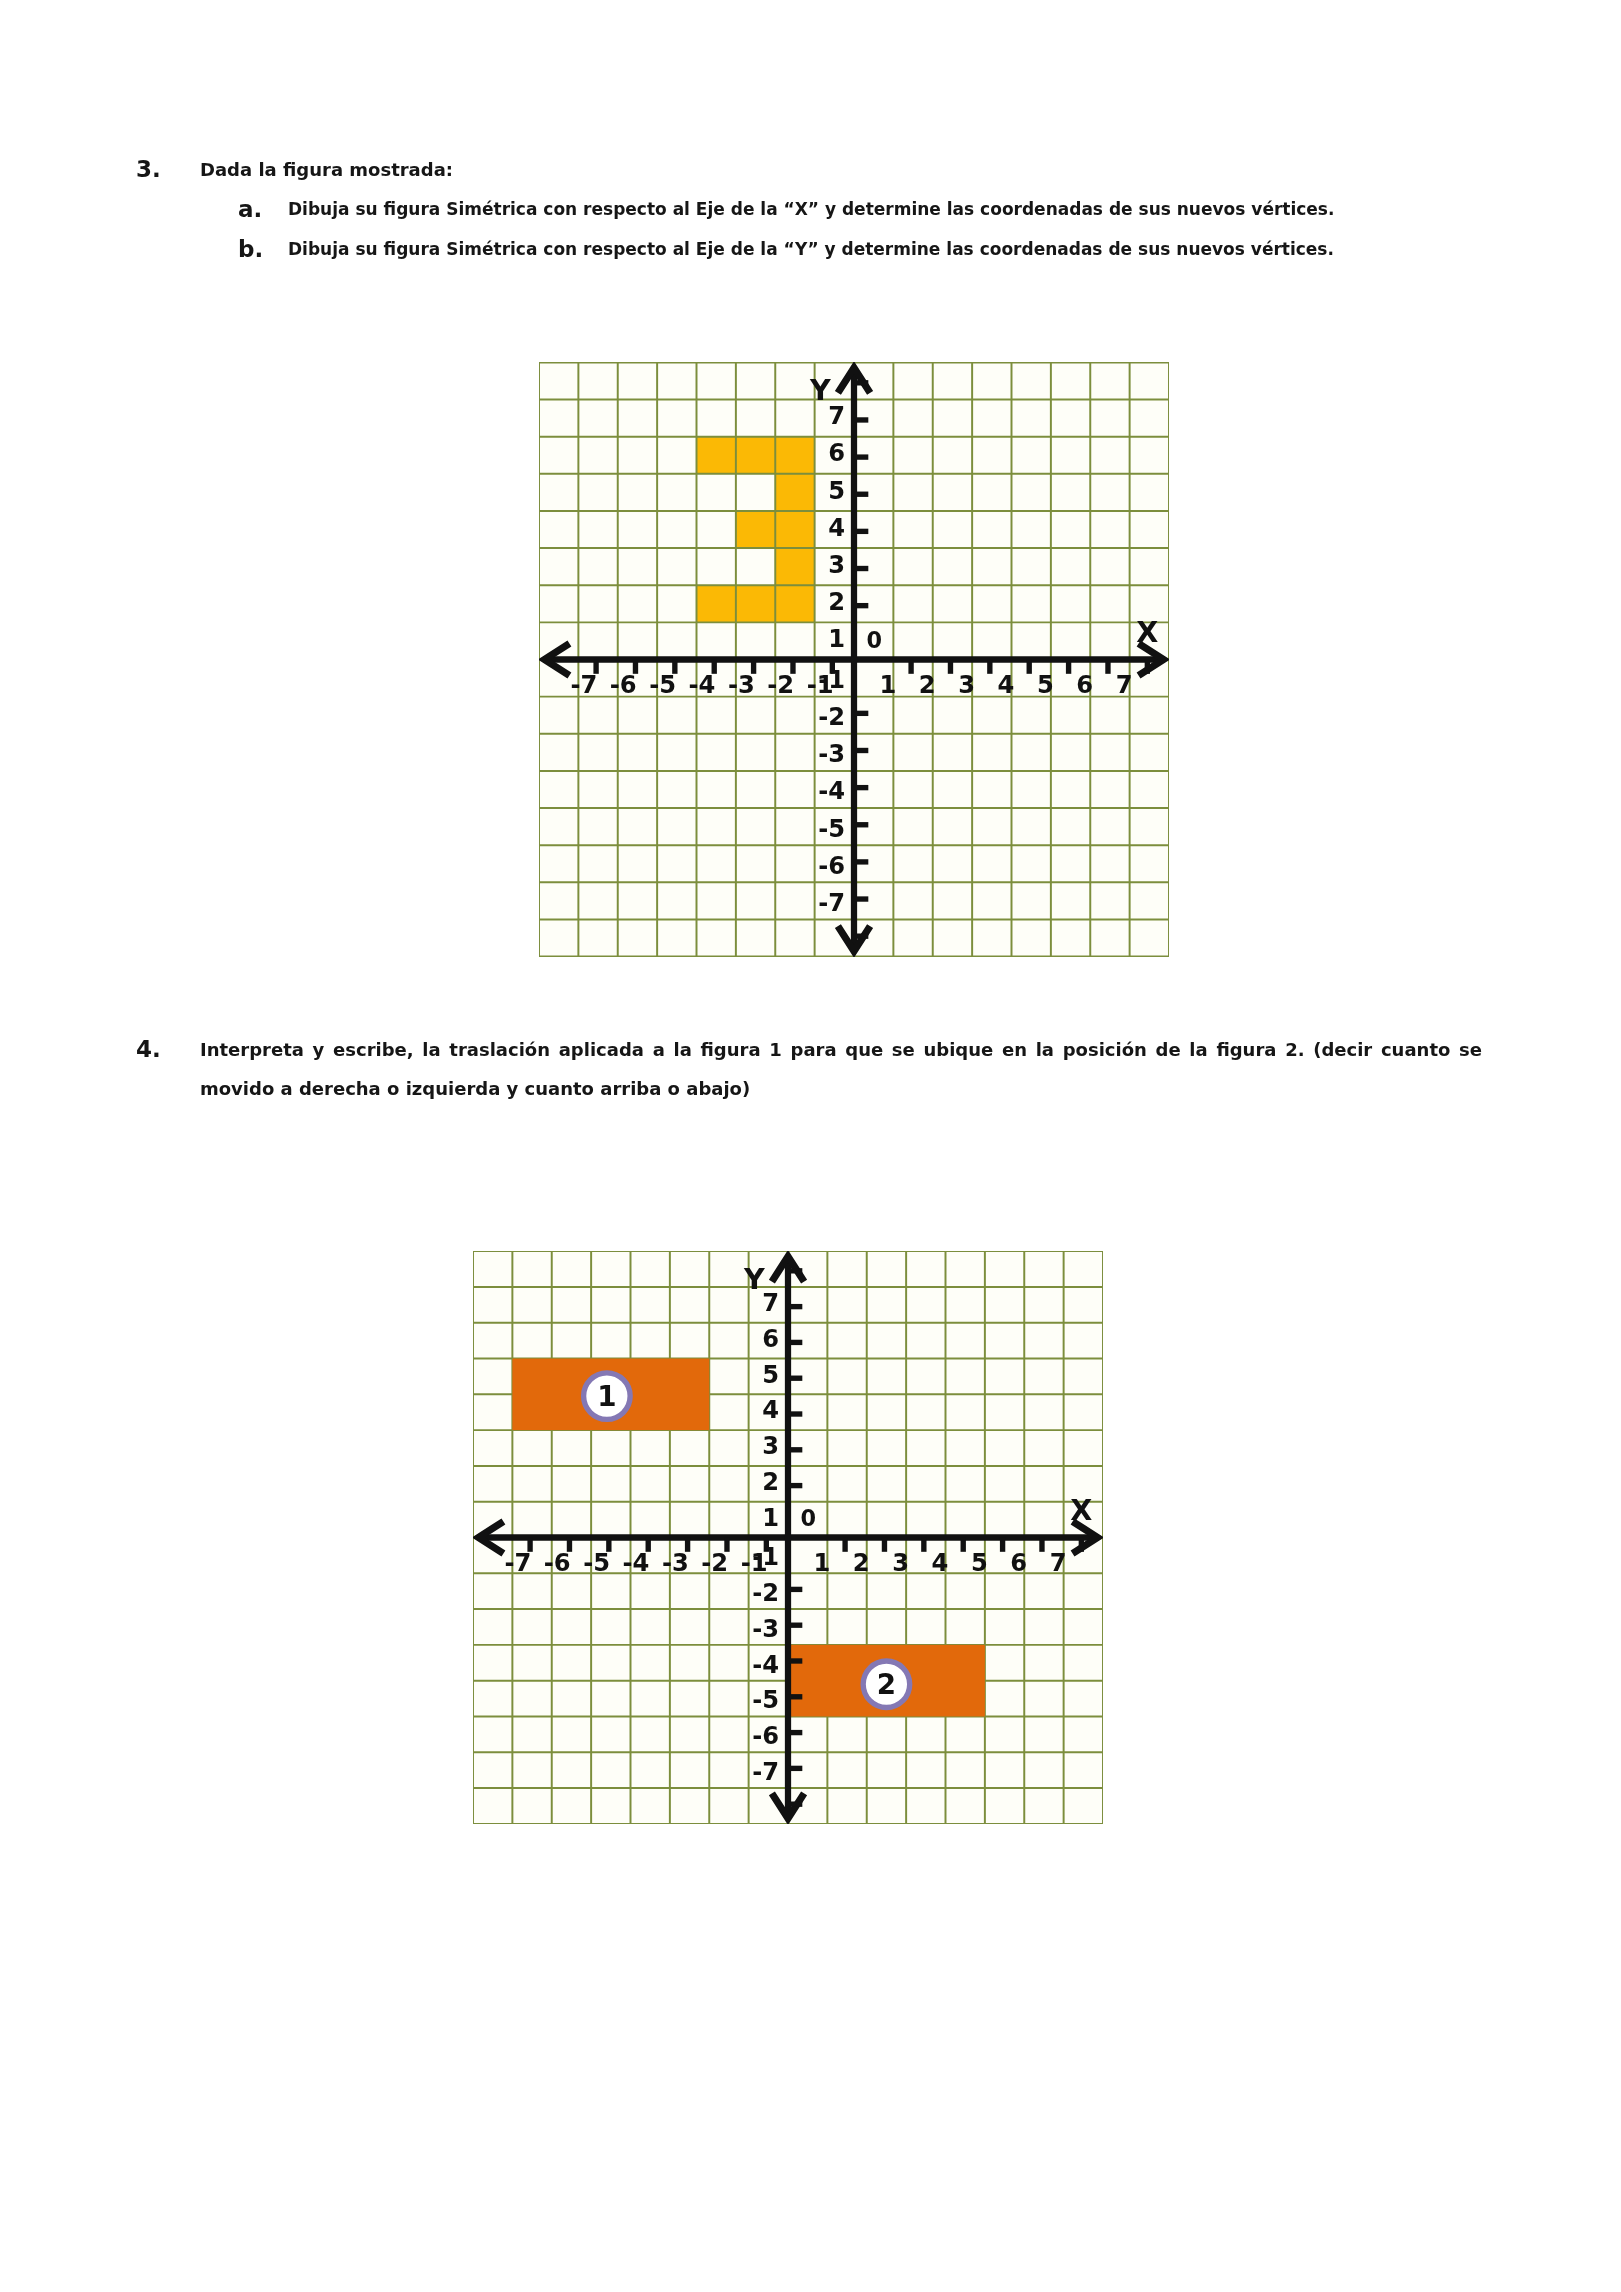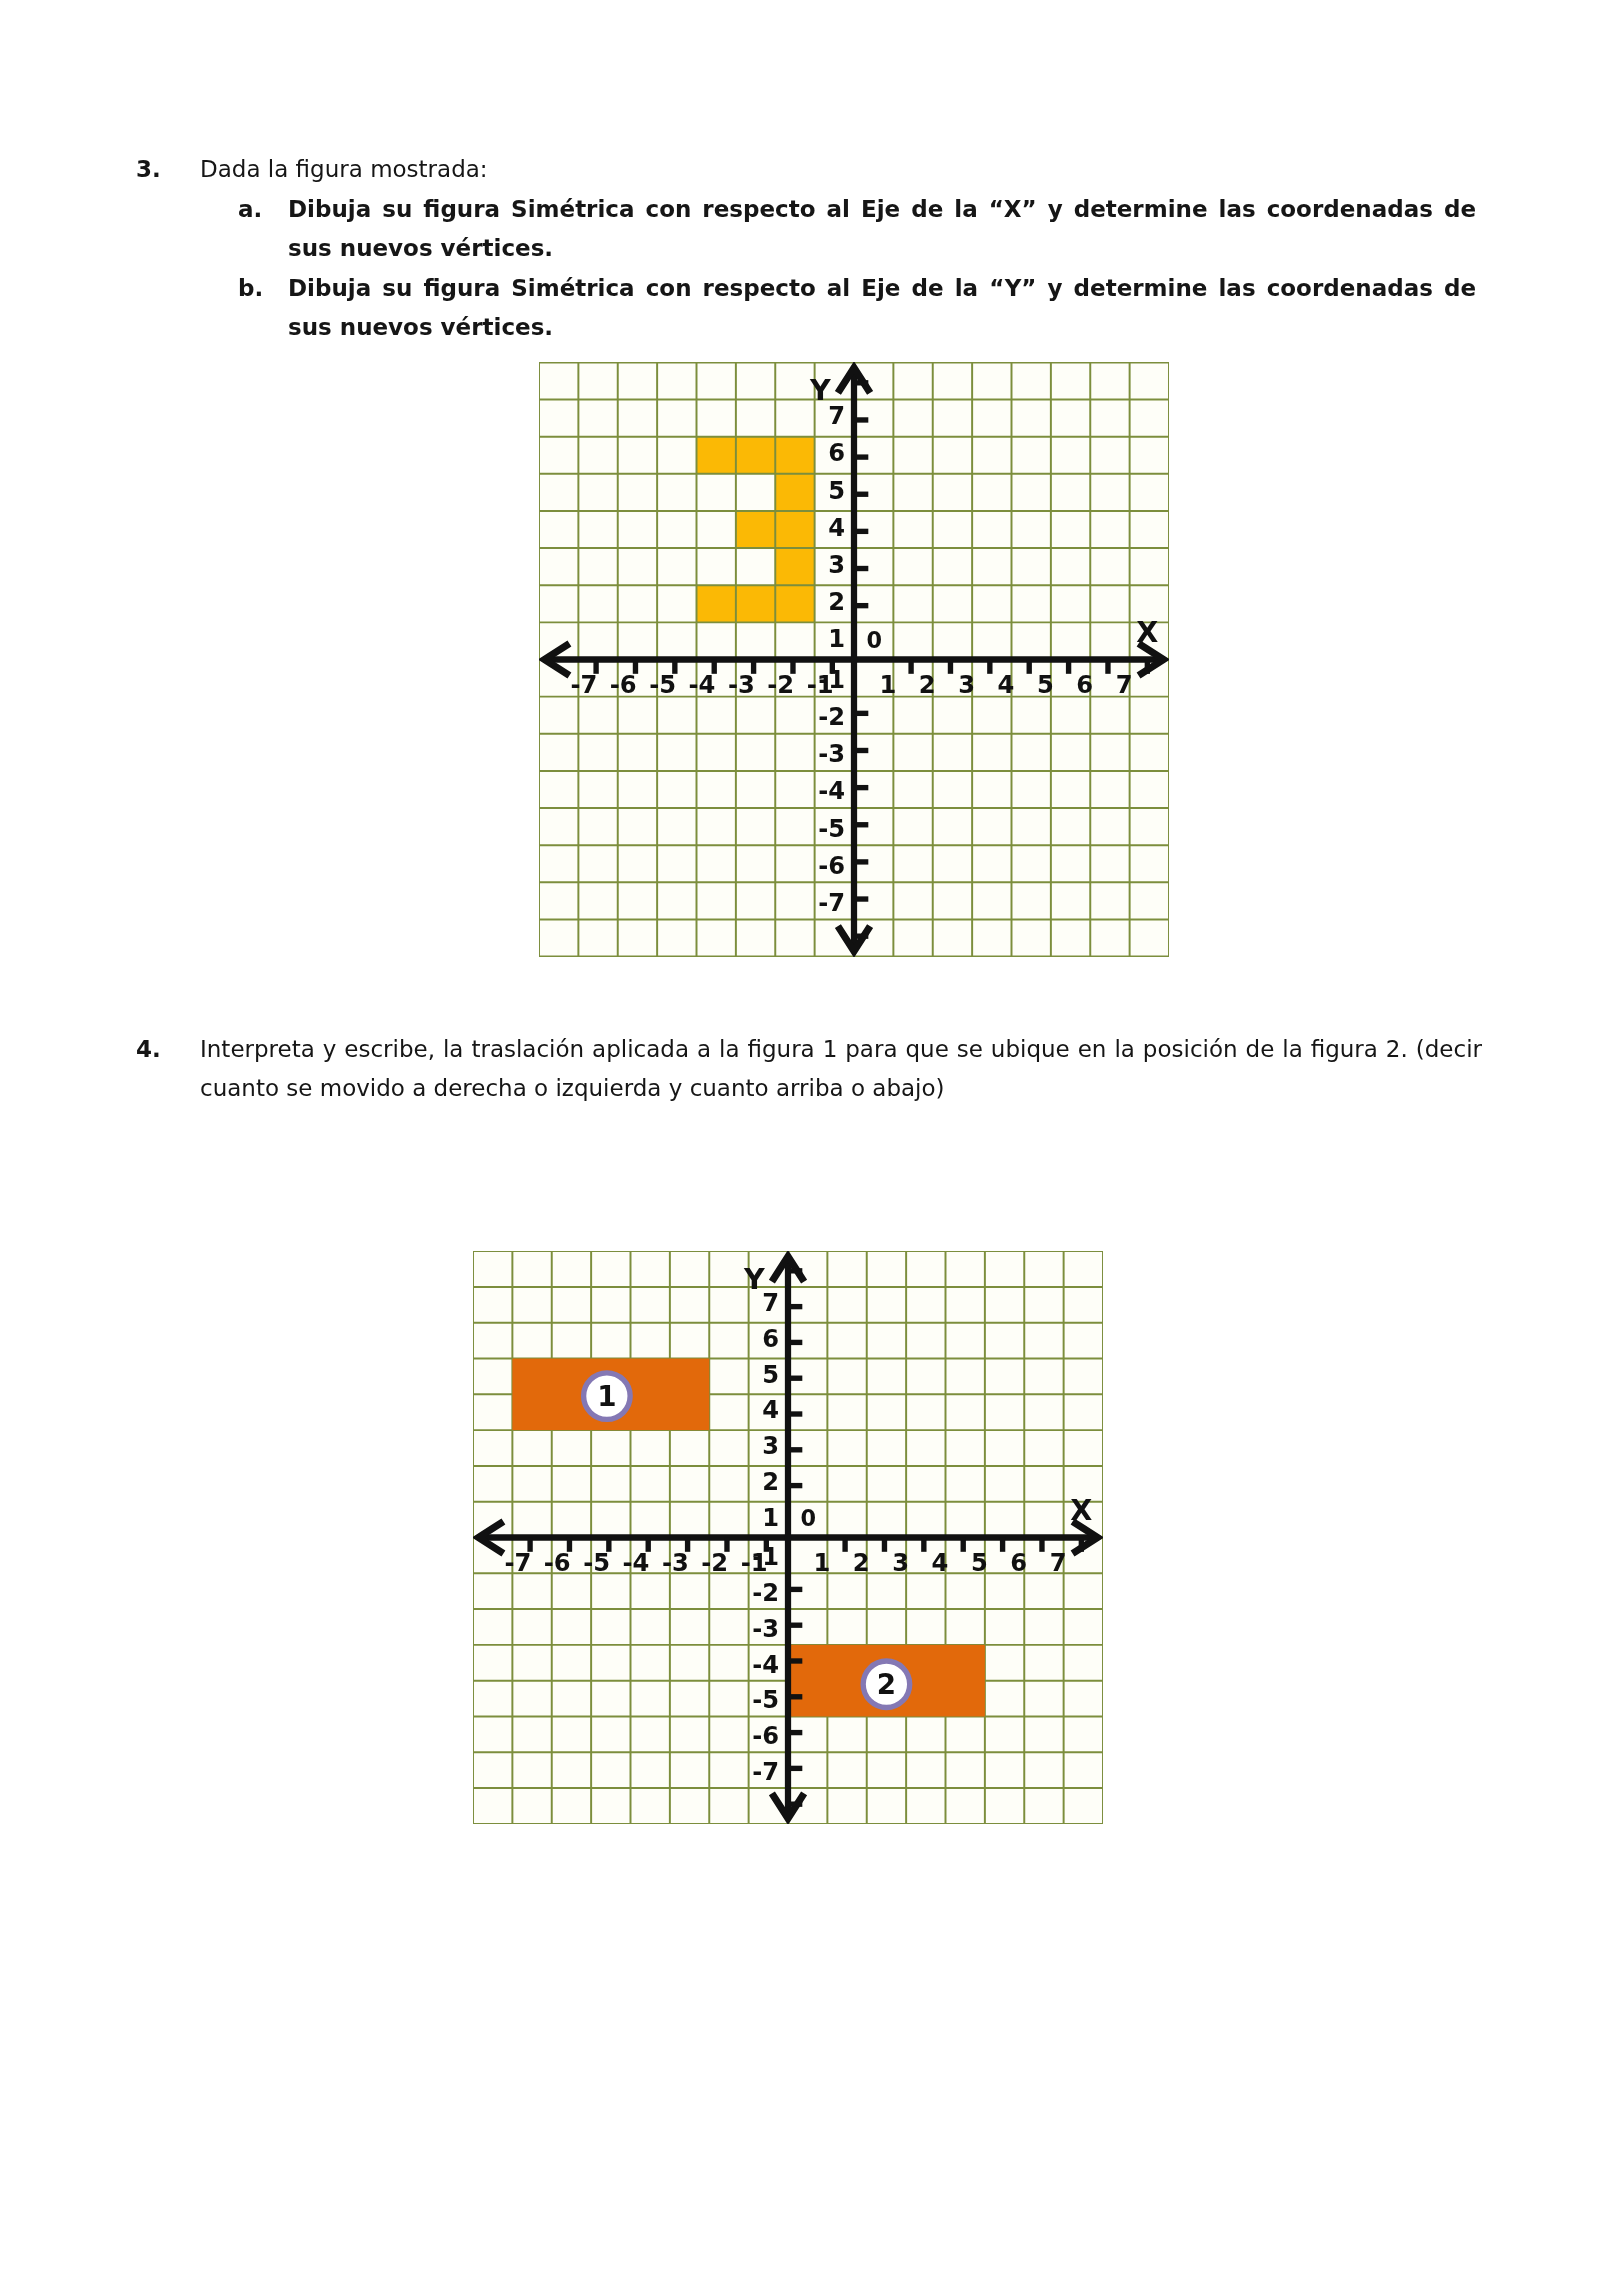--- a/index.html
+++ b/index.html
@@ -10,32 +10,32 @@
   }
   .page { position:absolute; inset:0; background:#ffffff; overflow:hidden; }
 
   .problem { position:absolute; left:136px; color:#161616; }
   .prow { display:flex; align-items:flex-start; }
   .pnum {
     flex:0 0 64px; width:64px;
     font-size:23px; font-weight:700; line-height:39px;
   }
   .ptext {
-    font-size:23px; font-weight:400; line-height:39px;
+    font-size:18px; font-weight:700; line-height:39px;
     text-align:justify;
   }
   #problem-3 { top:150px; width:1361px; }
   #problem-3 .ptext.main { width:1281px; }
   .subrow { display:flex; align-items:flex-start; margin-left:102px; margin-top:0.9px; }
   .subletter {
     flex:0 0 50px; width:50px;
     font-size:23px; font-weight:700; line-height:39px;
   }
   .subtext {
-    width:1188px; font-size:23px; font-weight:700; line-height:39px;
+    width:1188px; font-size:17px; font-weight:700; line-height:39px;
     text-align:justify;
   }
   #problem-4 { top:1030px; width:1361px; }
   #problem-4 .ptext { width:1282px; }
 
   #grid1 { position:absolute; left:539px; top:362px; }
   #grid2 { position:absolute; left:473px; top:1251px; }
 
   svg text {
     font-family:"DejaVu Sans", sans-serif;

